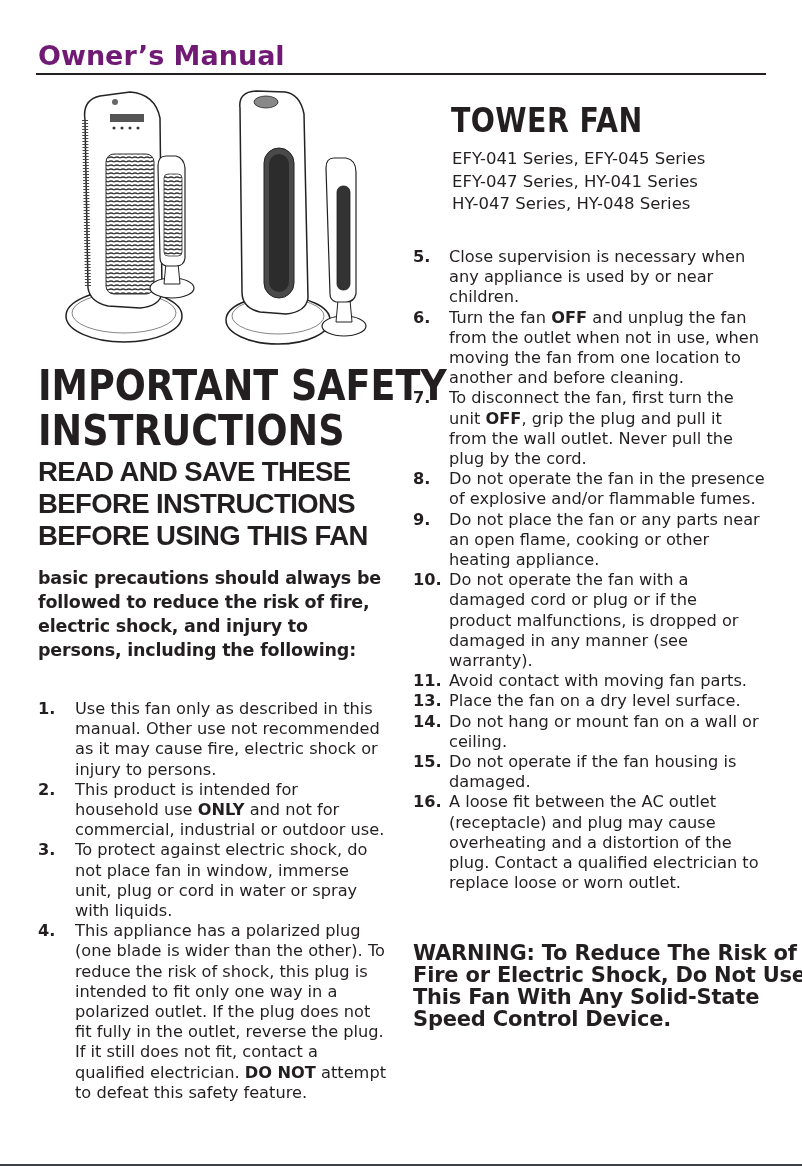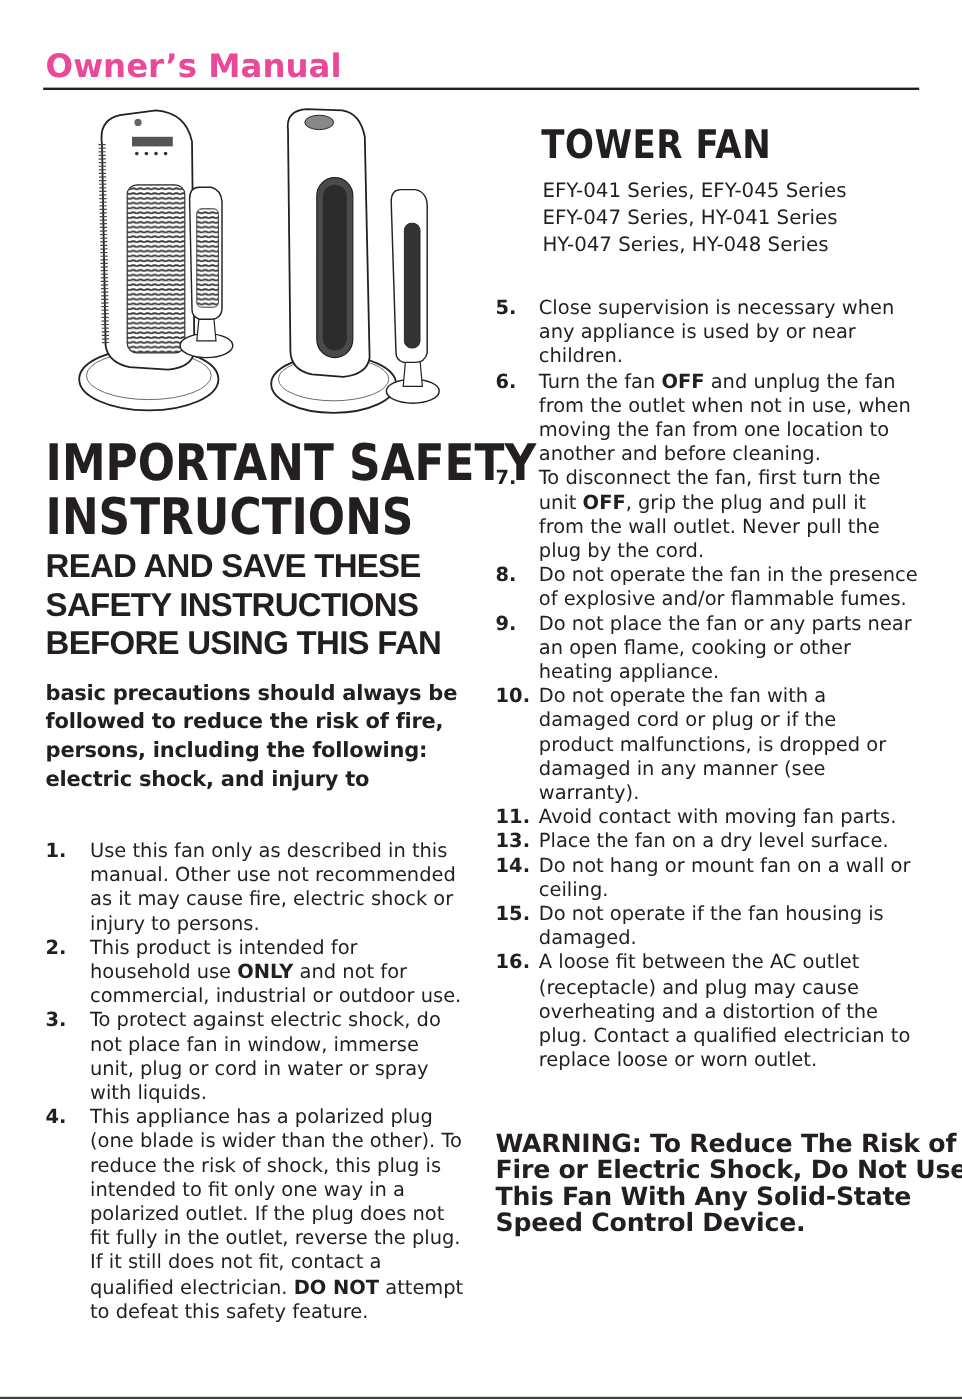--- a/index.html
+++ b/index.html
@@ -4,21 +4,21 @@
 <style>
   html, body { margin: 0; padding: 0; background: #ffffff; }
   body {
     width: 802px; height: 1166px; position: relative; overflow: hidden;
     color: #231f20;
     font-family: "DejaVu Sans", sans-serif;
   }
   .header-title {
     position: absolute; left: 38px; top: 40px;
     font-family: "DejaVu Sans", sans-serif; font-weight: bold;
-    font-size: 27px; letter-spacing: 0px; color: #ec4899;
+    font-size: 27px; letter-spacing: 0px; color: #701a75;
   }
   .header-rule {
     position: absolute; left: 36px; top: 73px; width: 730px; height: 2px;
     background: #231f20;
   }
   .bottom-rule {
     position: absolute; left: 0; top: 1164px; width: 802px; height: 2px;
     background: #3a4045;
   }
   .illustration { position: absolute; left: 60px; top: 88px; width: 330px; height: 262px; }
@@ -120,29 +120,29 @@
   <div>HY-047 Series, HY-048 Series</div>
 </div>
 
 <div class="main-heading">
   <div>IMPORTANT SAFETY</div>
   <div>INSTRUCTIONS</div>
 </div>
 
 <div class="sub-heading">
   <div>READ AND SAVE THESE</div>
-  <div>SAFETY INSTRUCTIONS</div>
+  <div>BEFORE INSTRUCTIONS</div>
   <div>BEFORE USING THIS FAN</div>
 </div>
 
 <div class="intro">
   <div>basic precautions should always be</div>
   <div>followed to reduce the risk of fire,</div>
+  <div>electric shock, and injury to</div>
   <div>persons, including the following:</div>
-  <div>electric shock, and injury to</div>
 </div>
 
 <div class="list left">
     <div class="item">
       <span class="num">1.</span>
       <span class="txt"><span>Use this fan only as described in this
 manual. Other use not recommended
 as it may cause fire, electric shock or
 injury to persons.</span></span>
     </div>

